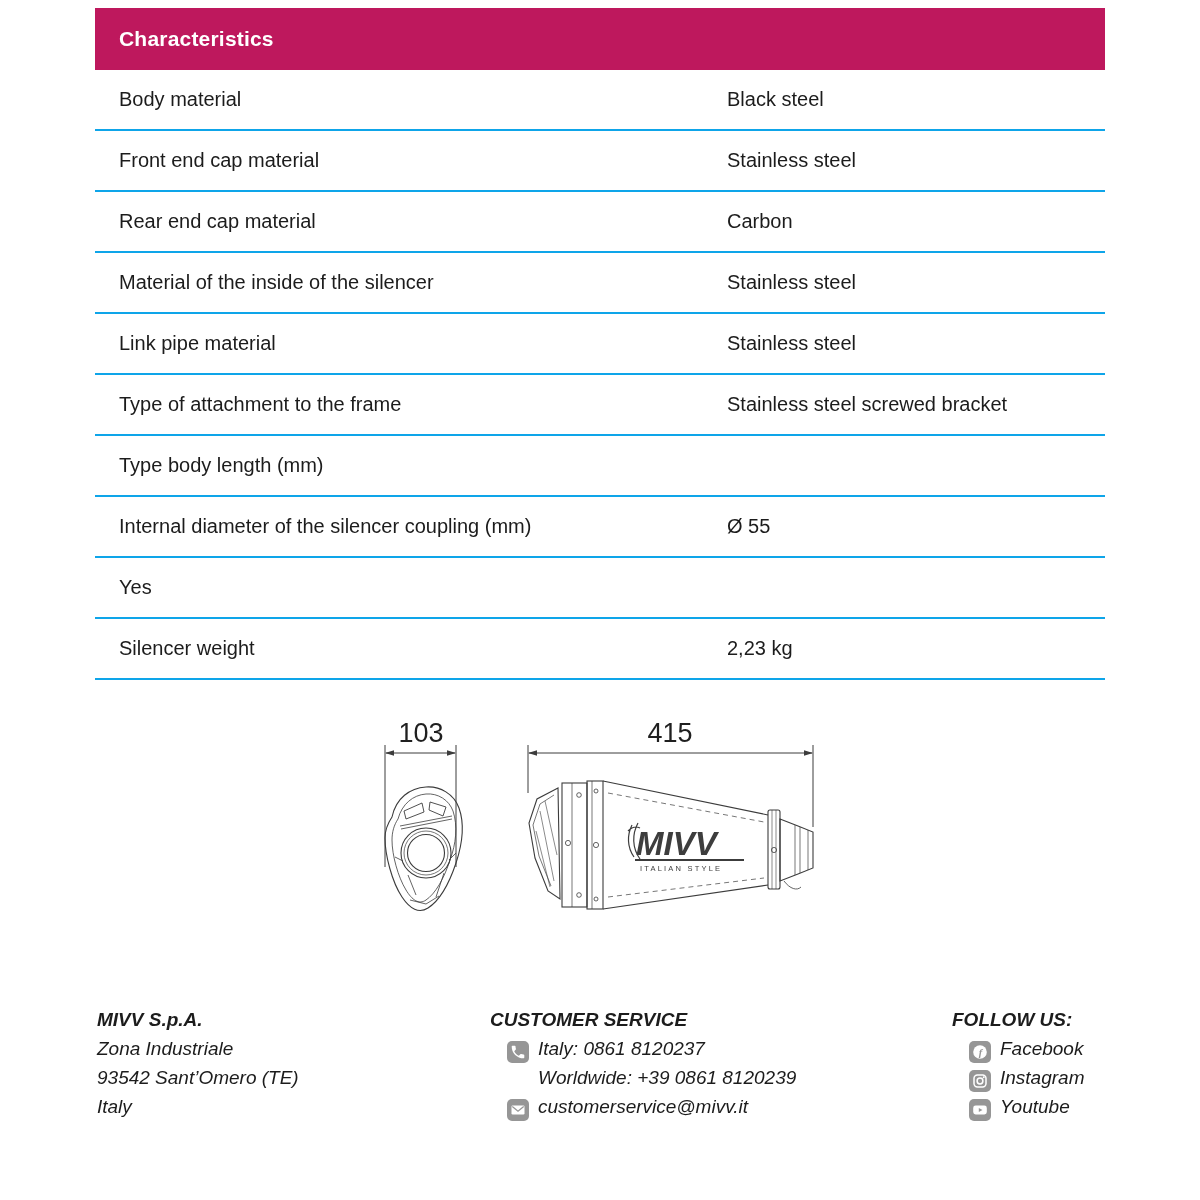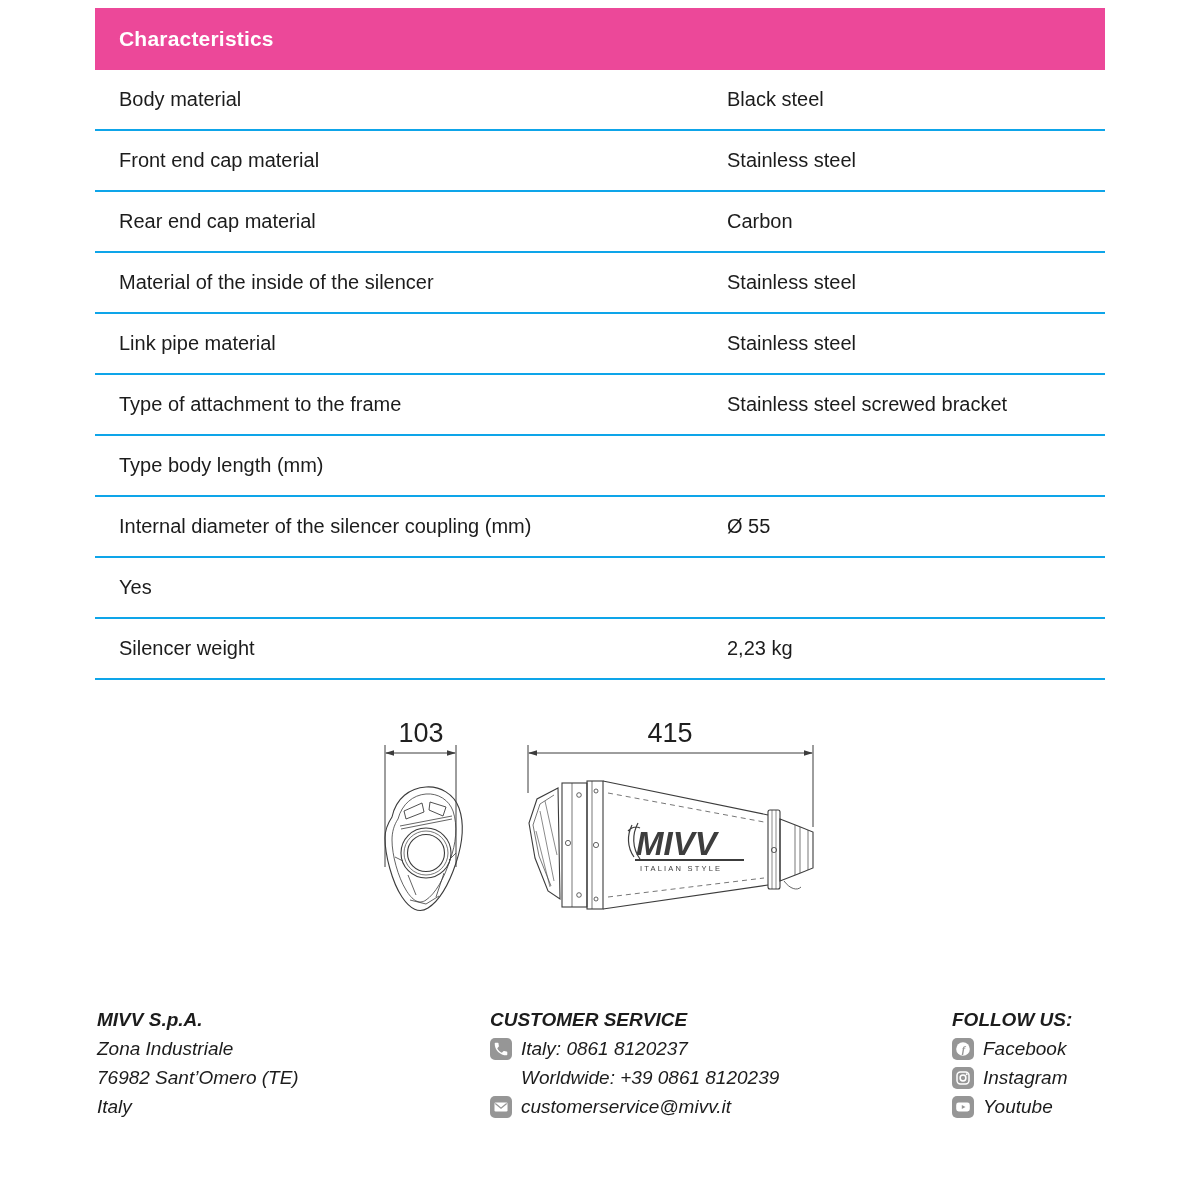--- a/index.html
+++ b/index.html
@@ -3,42 +3,42 @@
 <meta charset="utf-8">
 <style>
   html,body{margin:0;padding:0;background:#ffffff;}
   .page{
     position:relative;width:1200px;height:1200px;background:#ffffff;overflow:hidden;
     font-family:"Liberation Sans","DejaVu Sans",sans-serif;color:#1c1c1c;
   }
   
   .spec{position:absolute;left:95px;top:8px;width:1010px;}
   .spec-header{
-    height:62px;background:#ec4899;color:#ffffff;display:flex;align-items:center;
+    height:62px;background:#be185d;color:#ffffff;display:flex;align-items:center;
     padding-left:24px;box-sizing:border-box;font-size:21px;font-weight:bold;letter-spacing:.2px;
   }
   .spec-row{
     height:61px;display:grid;grid-template-columns:608px 1fr;align-items:center;
     padding-left:24px;box-sizing:border-box;border-bottom:2px solid #0ea5e9;
     font-size:20px;
   }
   .spec-row .lbl,.spec-row .val{white-space:nowrap;}
   
   .drawing{position:absolute;left:340px;top:695px;}
   .drawing svg{display:block;}
   .dim-text{font-family:"Liberation Sans","DejaVu Sans",sans-serif;font-size:27px;fill:#1f1f1f;}
   .logo-text{font-family:"Liberation Sans","DejaVu Sans",sans-serif;font-style:italic;font-weight:bold;fill:#3d3d3d;}
   .logo-sub{font-family:"Liberation Sans","DejaVu Sans",sans-serif;font-size:7.5px;letter-spacing:2.2px;fill:#3d3d3d;}
   
   .footer-col{position:absolute;top:1005px;font-size:19px;line-height:29px;font-style:italic;}
   .footer-col.left{left:97px;}
   .footer-col.center{left:490px;}
   .footer-col.right{left:952px;}
   .footer-title{font-weight:bold;}
-  .icon-row{display:flex;align-items:center;height:29px;}
+  .icon-row{display:flex;align-items:flex-end;height:29px;margin-left:17px;}
   .icon-row .ic{width:22px;height:22px;margin-right:9px;flex:0 0 auto;display:block;}
   .icon-row.indent{padding-left:31px;}
   .icon-row .txt{white-space:nowrap;}
 </style>
 </head>
 <body>
 
 <div class="page">
 
   <div class="spec">
@@ -161,21 +161,21 @@
             <text class="logo-sub" x="300" y="176" stroke="none">ITALIAN STYLE</text>
           </g>
         </g>
       </g>
     </svg>
   </div>
 
   <div class="footer-col left">
     <div class="footer-title">MIVV S.p.A.</div>
     <div>Zona Industriale</div>
-    <div>76982 Sant’Omero (TE)</div>
+    <div>93542 Sant’Omero (TE)</div>
     <div>Italy</div>
   </div>
 
   <div class="footer-col center">
     <div class="footer-title">CUSTOMER SERVICE</div>
     <div class="icon-row">
       <svg class="ic" viewBox="0 0 22 22">
         <rect x="0" y="0" width="22" height="22" rx="5" fill="#969696"></rect>
         <path transform="translate(2.6,2.6) scale(0.7)" fill="#ffffff" d="M6.62,10.79c1.44,2.83,3.76,5.14,6.59,6.59l2.2-2.2c0.27-0.27,0.67-0.36,1.02-0.24c1.12,0.37,2.33,0.57,3.57,0.57 c0.55,0,1,0.45,1,1V20c0,0.55-0.45,1-1,1c-9.39,0-17-7.61-17-17c0-0.55,0.45-1,1-1h3.5c0.55,0,1,0.45,1,1 c0,1.25,0.2,2.45,0.57,3.57c0.11,0.35,0.03,0.74-0.25,1.02L6.62,10.79z"></path>
       </svg>

